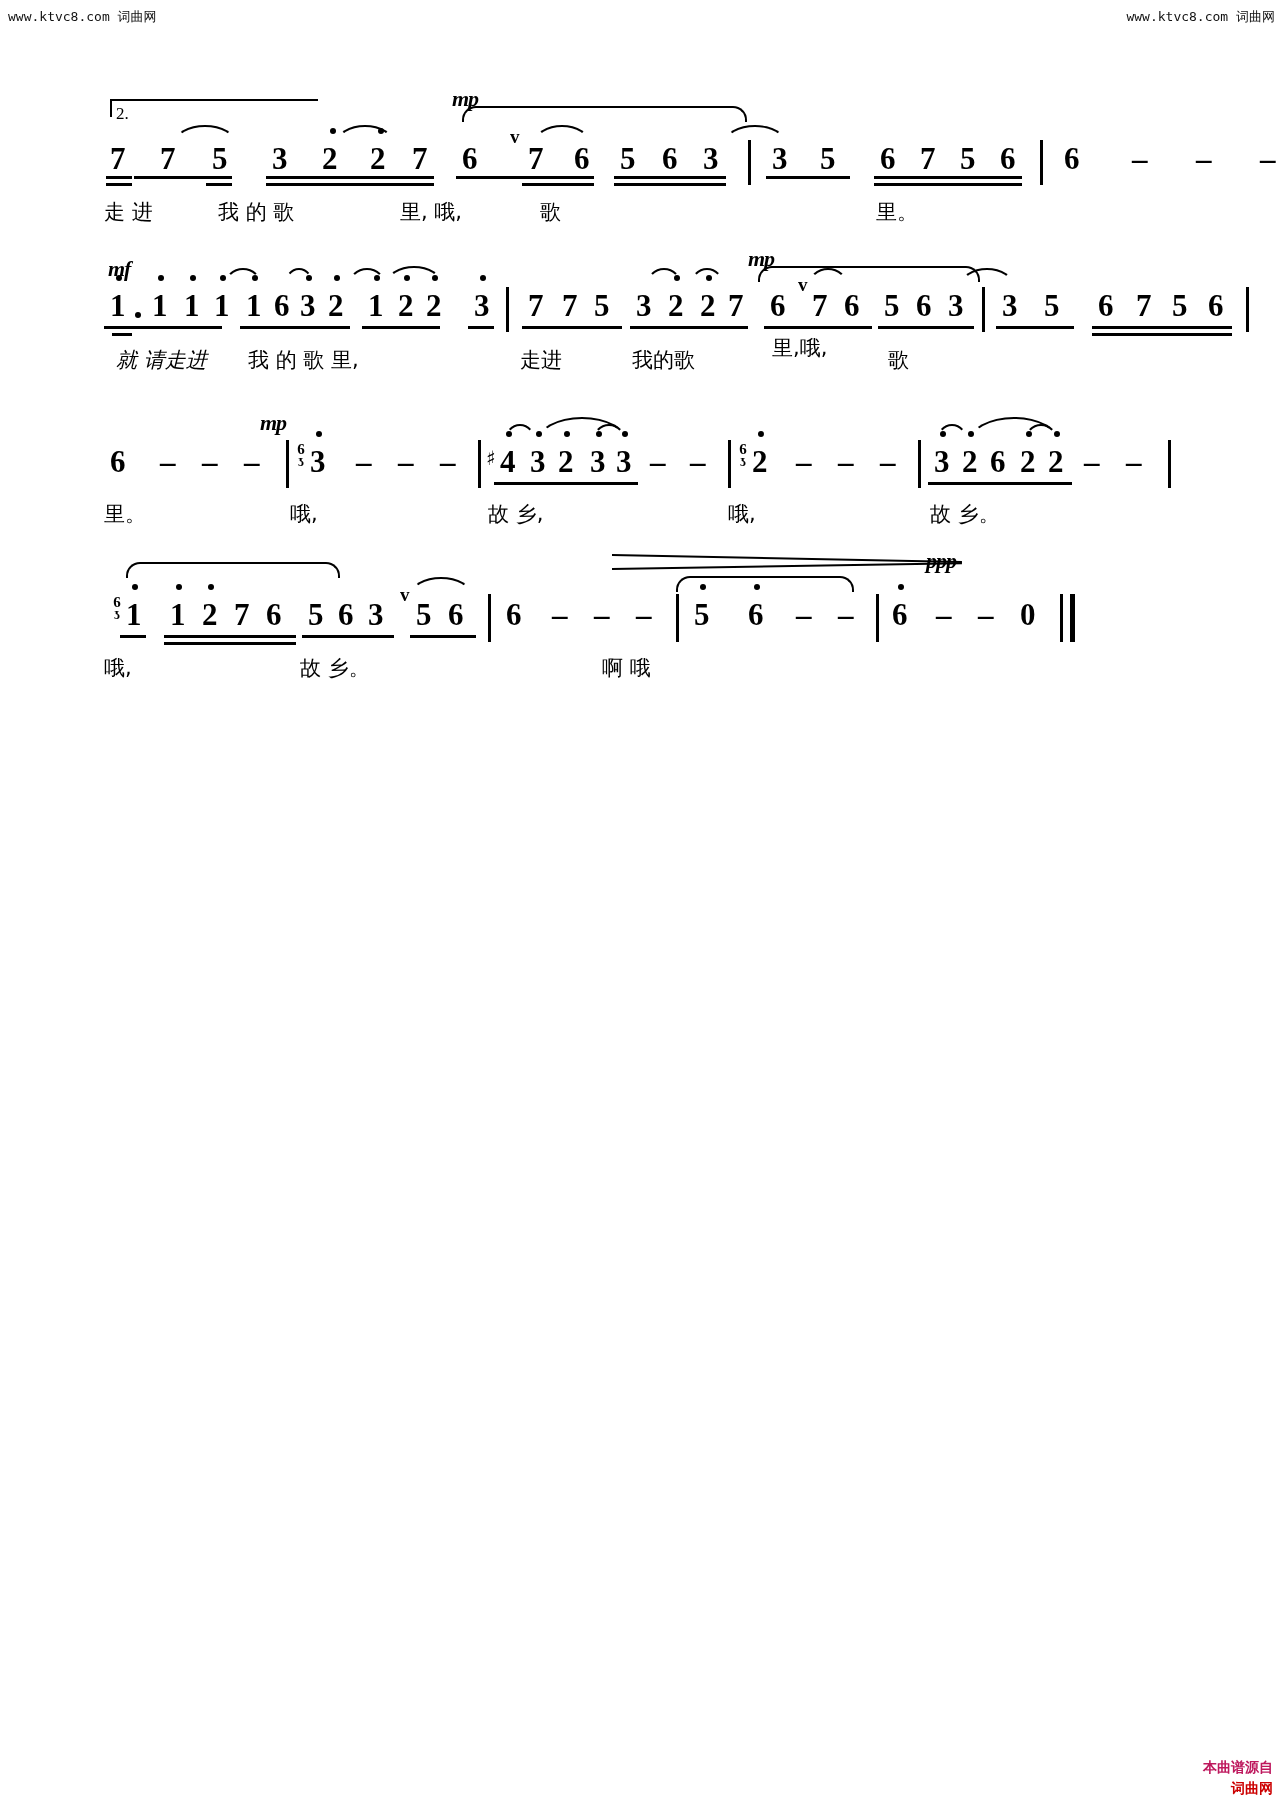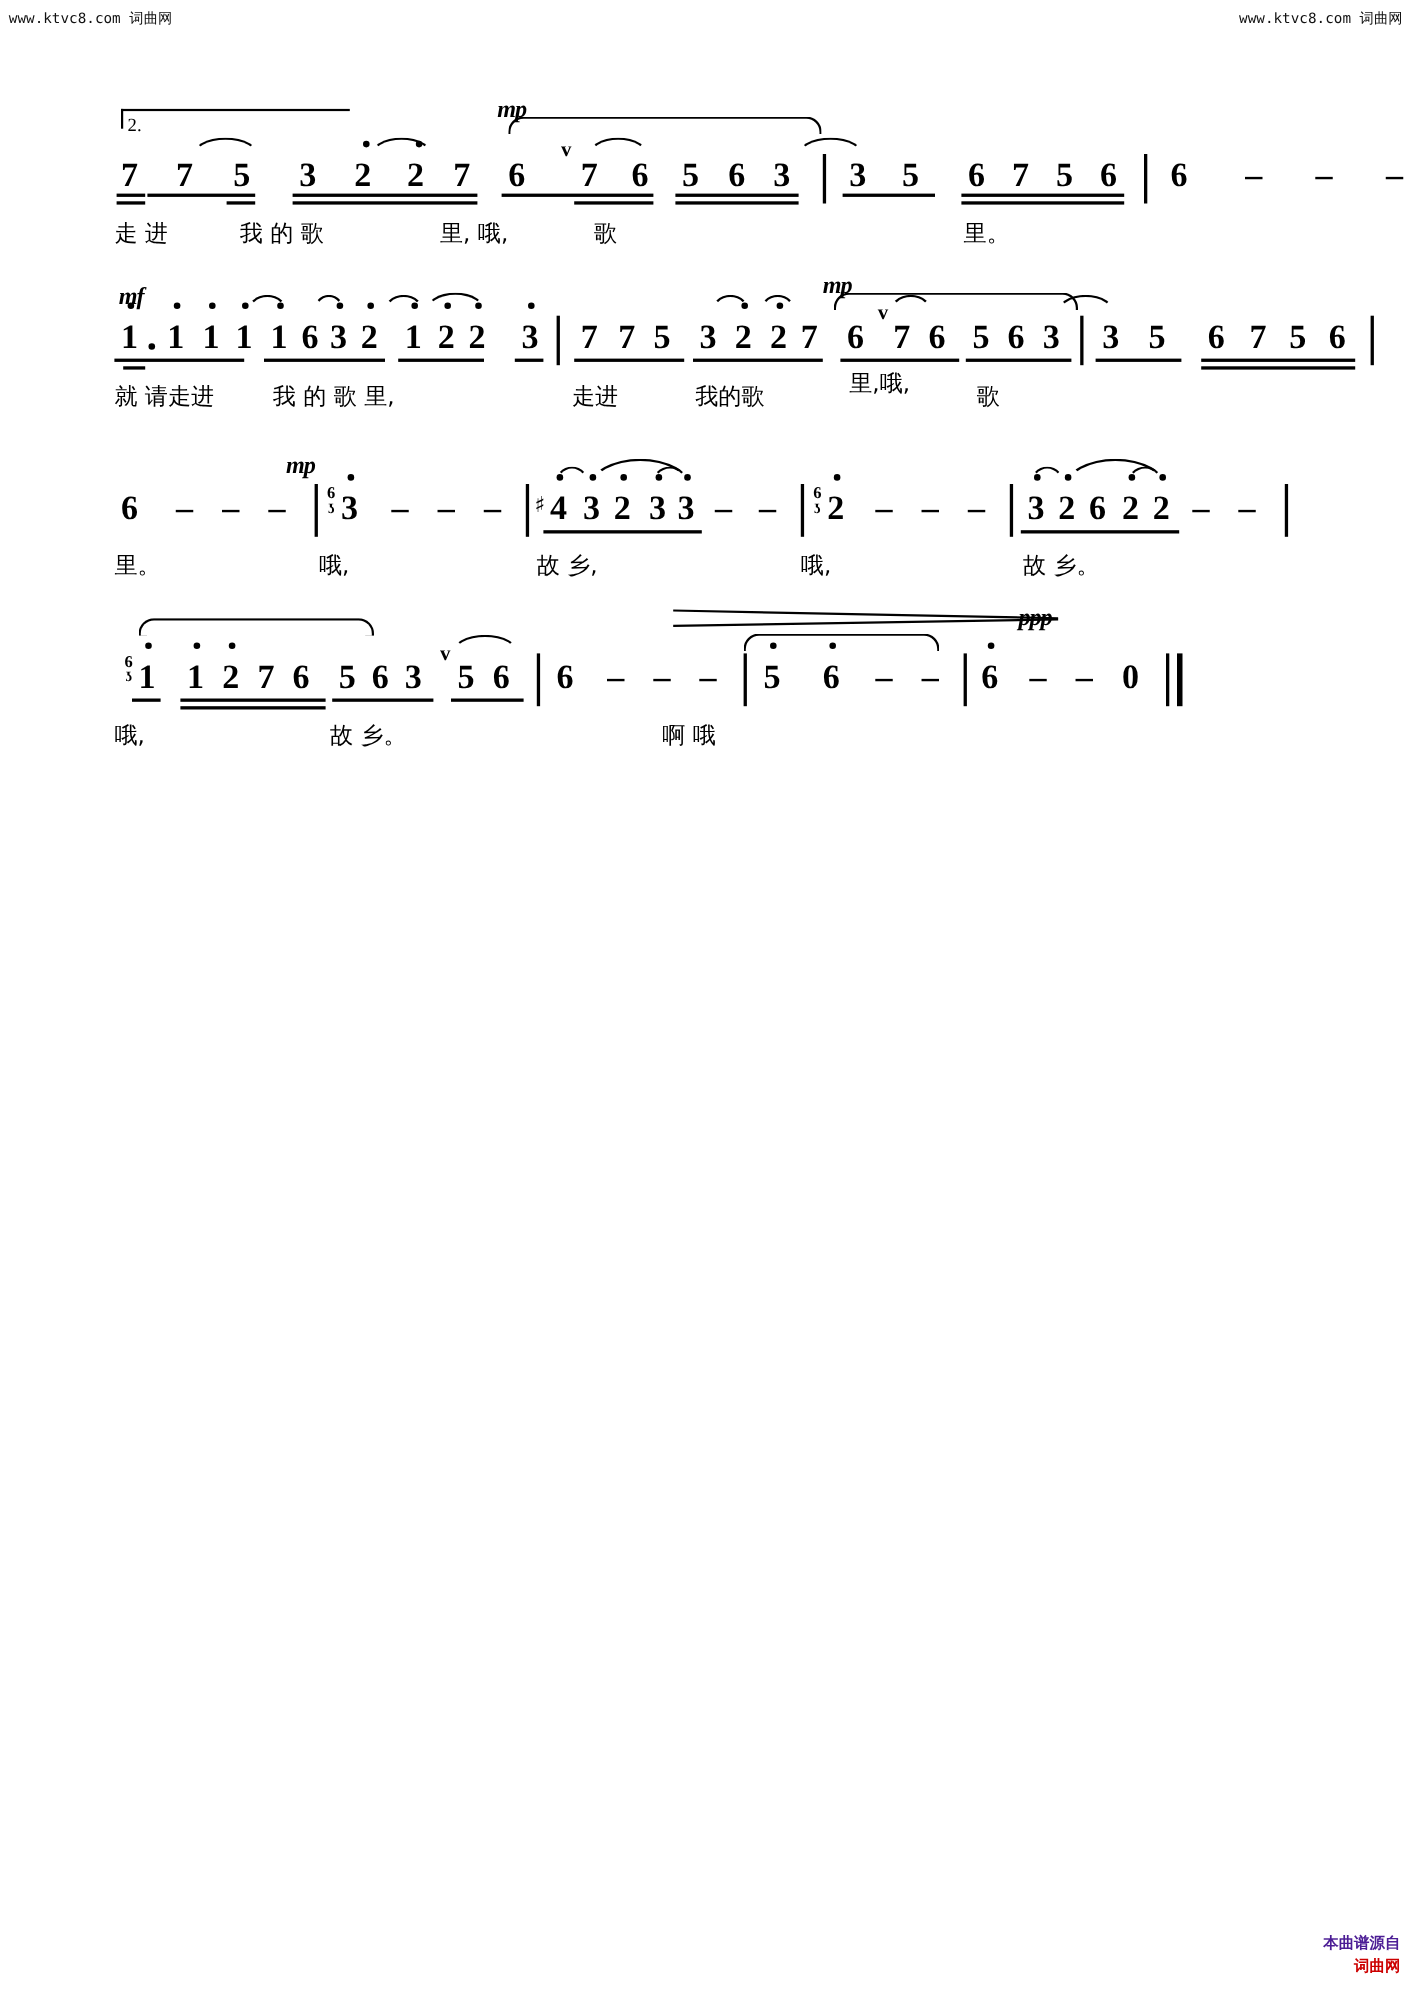--- a/index.html
+++ b/index.html
@@ -26,21 +26,21 @@
   .footer {
     position:absolute;
     right:12px;
     bottom:14px;
     text-align:right;
     font-family:"DejaVu Sans", sans-serif;
     font-size:14px;
     font-weight:bold;
     line-height:1.5;
   }
-  .footer .l1 { color:#4c1d95; }
+  .footer .l1 { color:#be185d; }
   .footer .l2 { color:#cc0000; }
 
   
   #score {
     position:absolute;
     left:0; top:0;
     width:1285px; height:1813px;
   }
   .system { position:absolute; left:0; width:1285px; }
 
@@ -340,21 +340,21 @@
 
     <div class="note" style="left:1098px; top:290px;">6</div>
     <div class="note" style="left:1136px; top:290px;">7</div>
     <div class="note" style="left:1172px; top:290px;">5</div>
     <div class="note" style="left:1208px; top:290px;">6</div>
     <div class="beam" style="left:1092px; top:326px; width:140px;"></div>
     <div class="beam" style="left:1092px; top:333px; width:140px;"></div>
 
     <div class="bar" style="left:1246px; top:287px; height:45px;"></div>
 
-    <div class="lyric" style="left:104px; top:346px;">就 请走进</div>
+    <div class="lyric" style="left:116px; top:346px;font-style:italic;">就 请走进</div>
     <div class="lyric" style="left:248px; top:346px;">我 的 歌 里,</div>
     <div class="lyric" style="left:520px; top:346px;">走进</div>
     <div class="lyric" style="left:632px; top:346px;">我的歌</div>
     <div class="lyric" style="left:772px; top:334px;">里,哦,</div>
     <div class="lyric" style="left:888px; top:346px;">歌</div>
   </div>
 
   <div class="system" style="top:0;">
 
     <div class="dyn" style="left:260px; top:410px;">mp</div>

